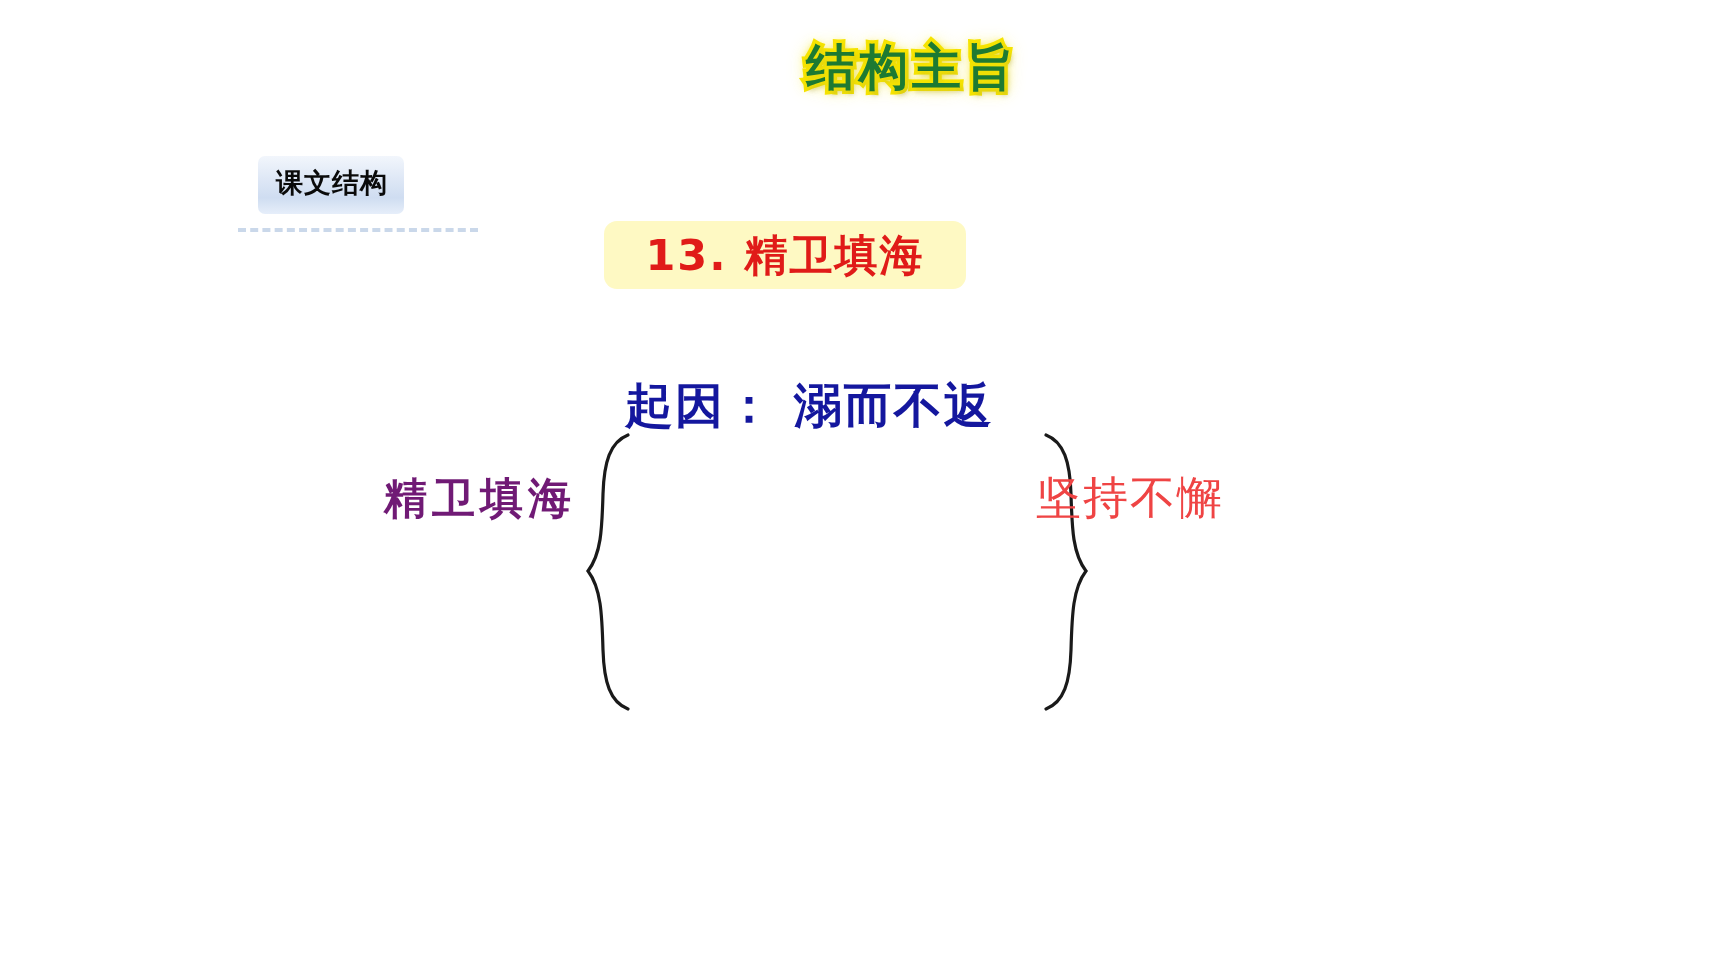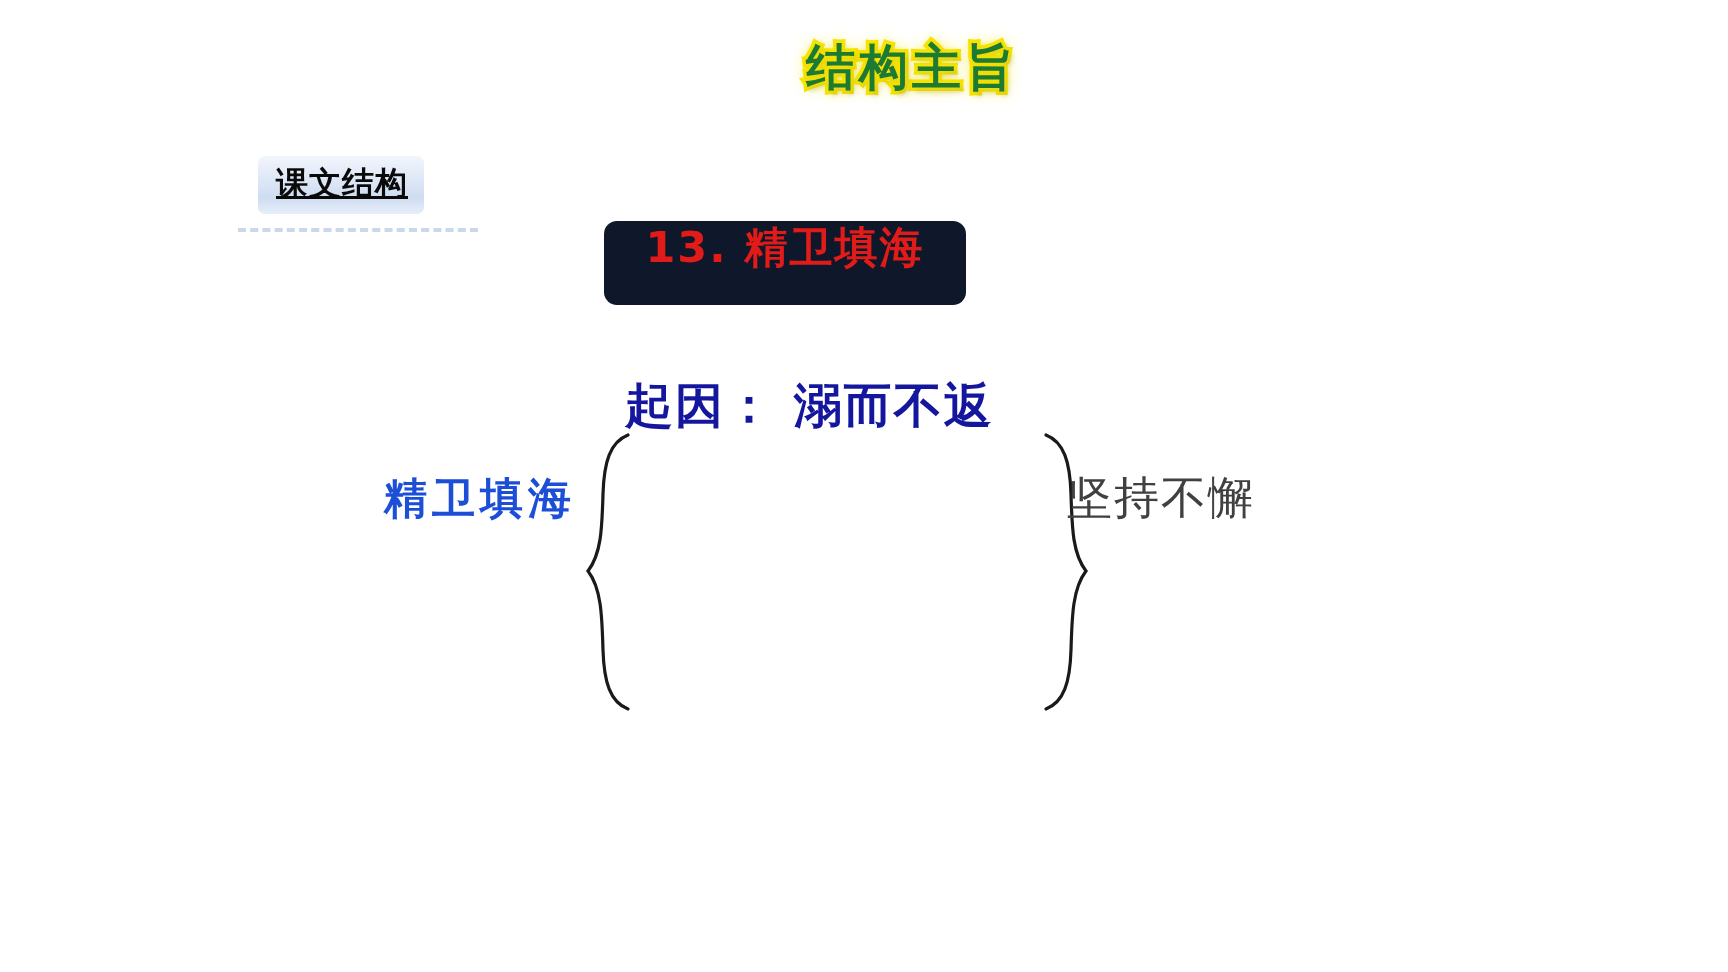--- a/index.html
+++ b/index.html
@@ -48,49 +48,48 @@
     height: 96px;
   }
   .section-label {
     position: absolute;
     left: 20px;
     top: 6px;
     padding: 4px 16px 8px 18px;
     border-radius: 7px;
     background: linear-gradient(180deg, #f2f6fc 0%, #dfe8f6 38%, #cfddf1 72%, #e6eefa 100%);
     font-family: "DejaVu Sans", sans-serif;
-    font-size: 32px;
+    font-size: 27px;
     font-weight: 700;
     line-height: 46px;
     color: #0a0a0a;
     letter-spacing: 1px;
     white-space: nowrap;
-    text-decoration: underline;
   }
   .section-underline {
     position: absolute;
     left: 0px;
     top: 78px;
     width: 240px;
     height: 4px;
     border-top: 4px dashed #b9cbe4;
     opacity: .75;
   }
 
   
   .lesson-card {
     position: absolute;
     left: 604px;
     top: 221px;
     width: 362px;
-    height: 84px;
+    height: 68px;
     border-radius: 13px;
-    background: #0f172a;
+    background: #fef9c3;
     display: flex;
-    align-items: flex-start;
+    align-items: center;
     justify-content: center;
   }
   .lesson-card-text {
     font-family: "DejaVu Sans", sans-serif;
     font-size: 43px;
     font-weight: 700;
     line-height: 52px;
     color: #e01b18;
     letter-spacing: 2px;
     white-space: nowrap;
@@ -107,35 +106,35 @@
   .dg-topic {
     position: absolute;
     left: 20px;
     top: 110px;
     width: 240px;
     text-align: center;
     font-family: "DejaVu Serif", serif;
     font-size: 43px;
     font-weight: 700;
     line-height: 56px;
-    color: #1d4ed8;
+    color: #701a75;
     letter-spacing: 5px;
     white-space: nowrap;
   }
   .dg-conclusion {
     position: absolute;
     left: 665px;
     top: 110px;
     width: 250px;
-    text-align: right;
+    text-align: center;
     font-family: "DejaVu Sans", sans-serif;
     font-size: 45px;
     font-weight: 400;
     line-height: 56px;
-    color: #404040;
+    color: #ef4444;
     letter-spacing: 2px;
     white-space: nowrap;
   }
   .dg-branch {
     position: absolute;
     left: 285px;
     width: 380px;
     text-align: left;
     font-family: "DejaVu Serif", serif;
     font-size: 48px;

